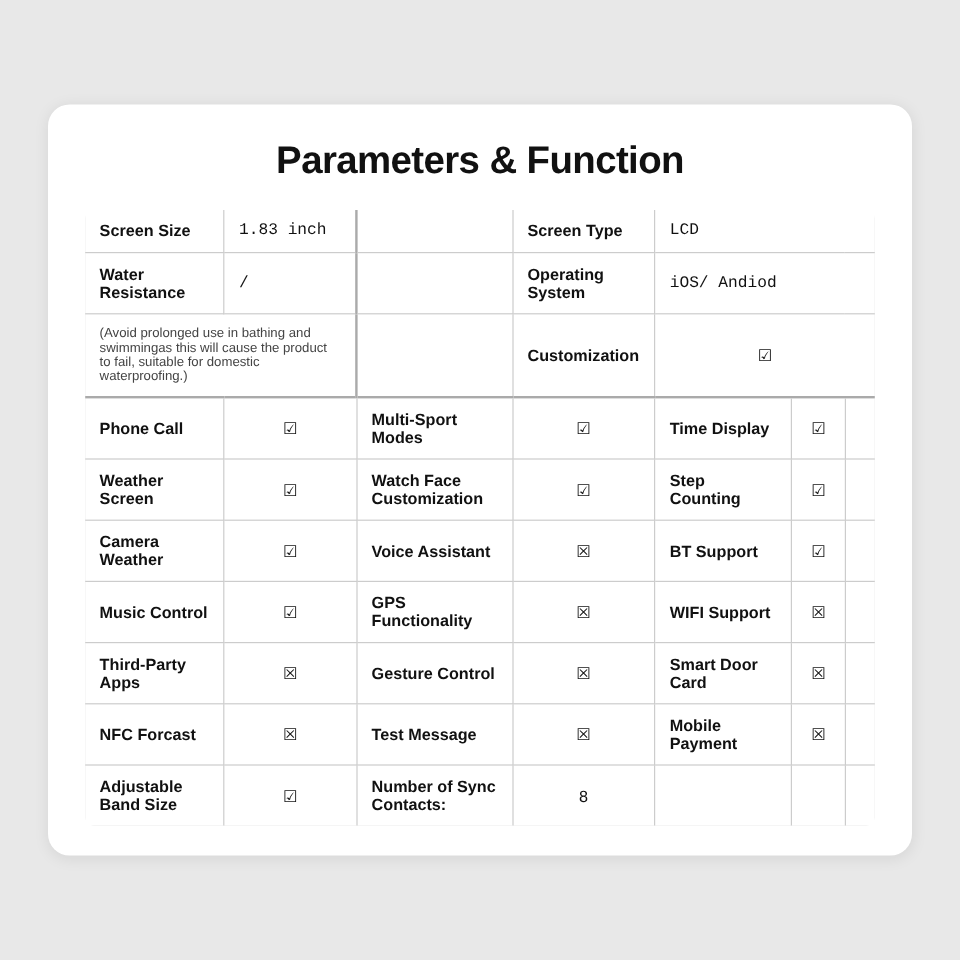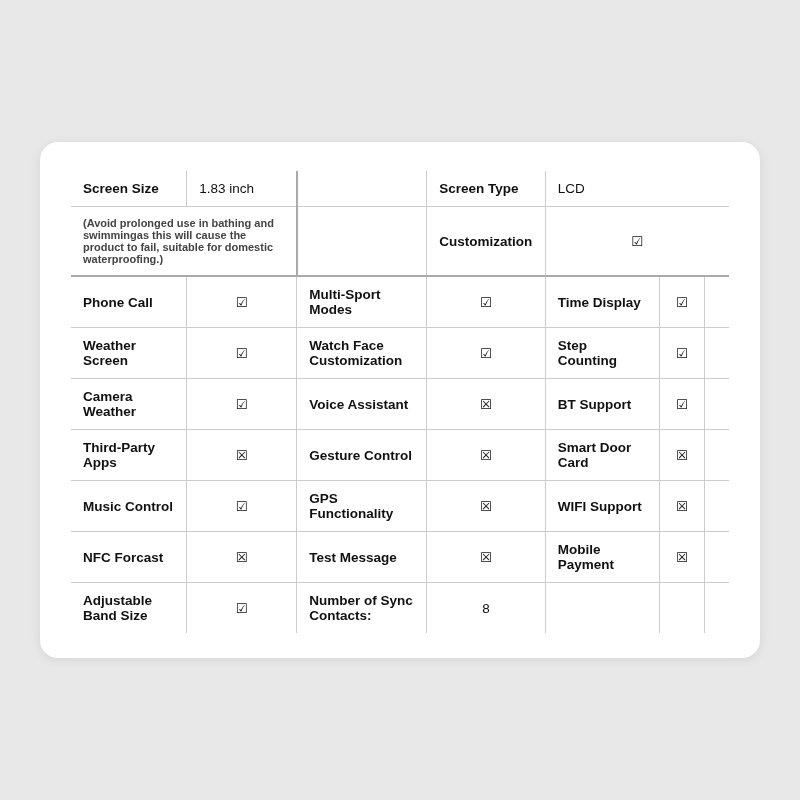--- a/index.html
+++ b/index.html
@@ -40,49 +40,58 @@
       vertical-align: middle;
       font-size: 13.5px;
       color: #111;
     }
     .label {
       font-weight: 700;
       white-space: nowrap;
     }
     .value {
       color: #222;
+      font-family: Liberation Mono, monospace;
     }
     .check-cell {
       text-align: center;
       font-size: 16px;
     }
     .section-divider td {
       border-top: 2px solid #aaa;
     }
     .feature-label {
       font-weight: 700;
       font-size: 13px;
     }
   </style>
 </head>
 <body>
 
 <div class="card">
+  <div class="page-title">Parameters &amp; Function</div>
   <table class="params-table">
     <tbody>
 
       <tr>
         <td class="label" style="width:18%">Screen Size</td>
         <td class="value" style="width:18%">1.83 inch</td>
         <td style="width:3%; border-left: 2px solid #aaa;"></td>
         <td class="label" style="width:18%">Screen Type</td>
         <td class="value" style="width:43%" colspan="3">LCD</td>
       </tr>
       <tr>
-        <td colspan="2" style="font-size:11px; color:#444; vertical-align:top;font-weight:bold;">(Avoid prolonged use in bathing and swimmingas this will cause the product to fail, suitable for domestic waterproofing.)</td>
+        <td class="label">Water<br>Resistance</td>
+        <td class="value">/</td>
+        <td style="border-left: 2px solid #aaa;"></td>
+        <td class="label">Operating<br>System</td>
+        <td class="value" colspan="3">iOS/ Andiod</td>
+      </tr>
+      <tr>
+        <td colspan="2" style="font-size:11px; color:#444; vertical-align:top;">(Avoid prolonged use in bathing and swimmingas this will cause the product to fail, suitable for domestic waterproofing.)</td>
         <td style="border-left: 2px solid #aaa;"></td>
         <td class="label">Customization</td>
         <td class="check-cell" colspan="3">☑</td>
       </tr>
 
       <tr class="section-divider" style="border-top: 2px solid #888; margin-top: 27px;">
         <td class="feature-label" style="width:16%">Phone Call</td>
         <td class="check-cell" style="width:7%">☑</td>
         <td class="feature-label" style="width:20%">Multi-Sport<br>Modes</td>
         <td class="check-cell" style="width:7%">☑</td>
@@ -102,34 +111,34 @@
       <tr>
         <td class="feature-label">Camera Weather</td>
         <td class="check-cell">☑</td>
         <td class="feature-label">Voice Assistant</td>
         <td class="check-cell">☒</td>
         <td class="feature-label">BT Support</td>
         <td class="check-cell">☑</td>
         <td></td>
       </tr>
       <tr>
+        <td class="feature-label">Music Control</td>
+        <td class="check-cell">☑</td>
+        <td class="feature-label">GPS Functionality</td>
+        <td class="check-cell">☒</td>
+        <td class="feature-label">WIFI Support</td>
+        <td class="check-cell">☒</td>
+        <td></td>
+      </tr>
+      <tr>
         <td class="feature-label">Third-Party Apps</td>
         <td class="check-cell">☒</td>
         <td class="feature-label">Gesture Control</td>
         <td class="check-cell">☒</td>
         <td class="feature-label">Smart Door Card</td>
-        <td class="check-cell">☒</td>
-        <td></td>
-      </tr>
-      <tr>
-        <td class="feature-label">Music Control</td>
-        <td class="check-cell">☑</td>
-        <td class="feature-label">GPS Functionality</td>
-        <td class="check-cell">☒</td>
-        <td class="feature-label">WIFI Support</td>
         <td class="check-cell">☒</td>
         <td></td>
       </tr>
       <tr>
         <td class="feature-label">NFC Forcast</td>
         <td class="check-cell">☒</td>
         <td class="feature-label">Test Message</td>
         <td class="check-cell">☒</td>
         <td class="feature-label">Mobile Payment</td>
         <td class="check-cell">☒</td>

